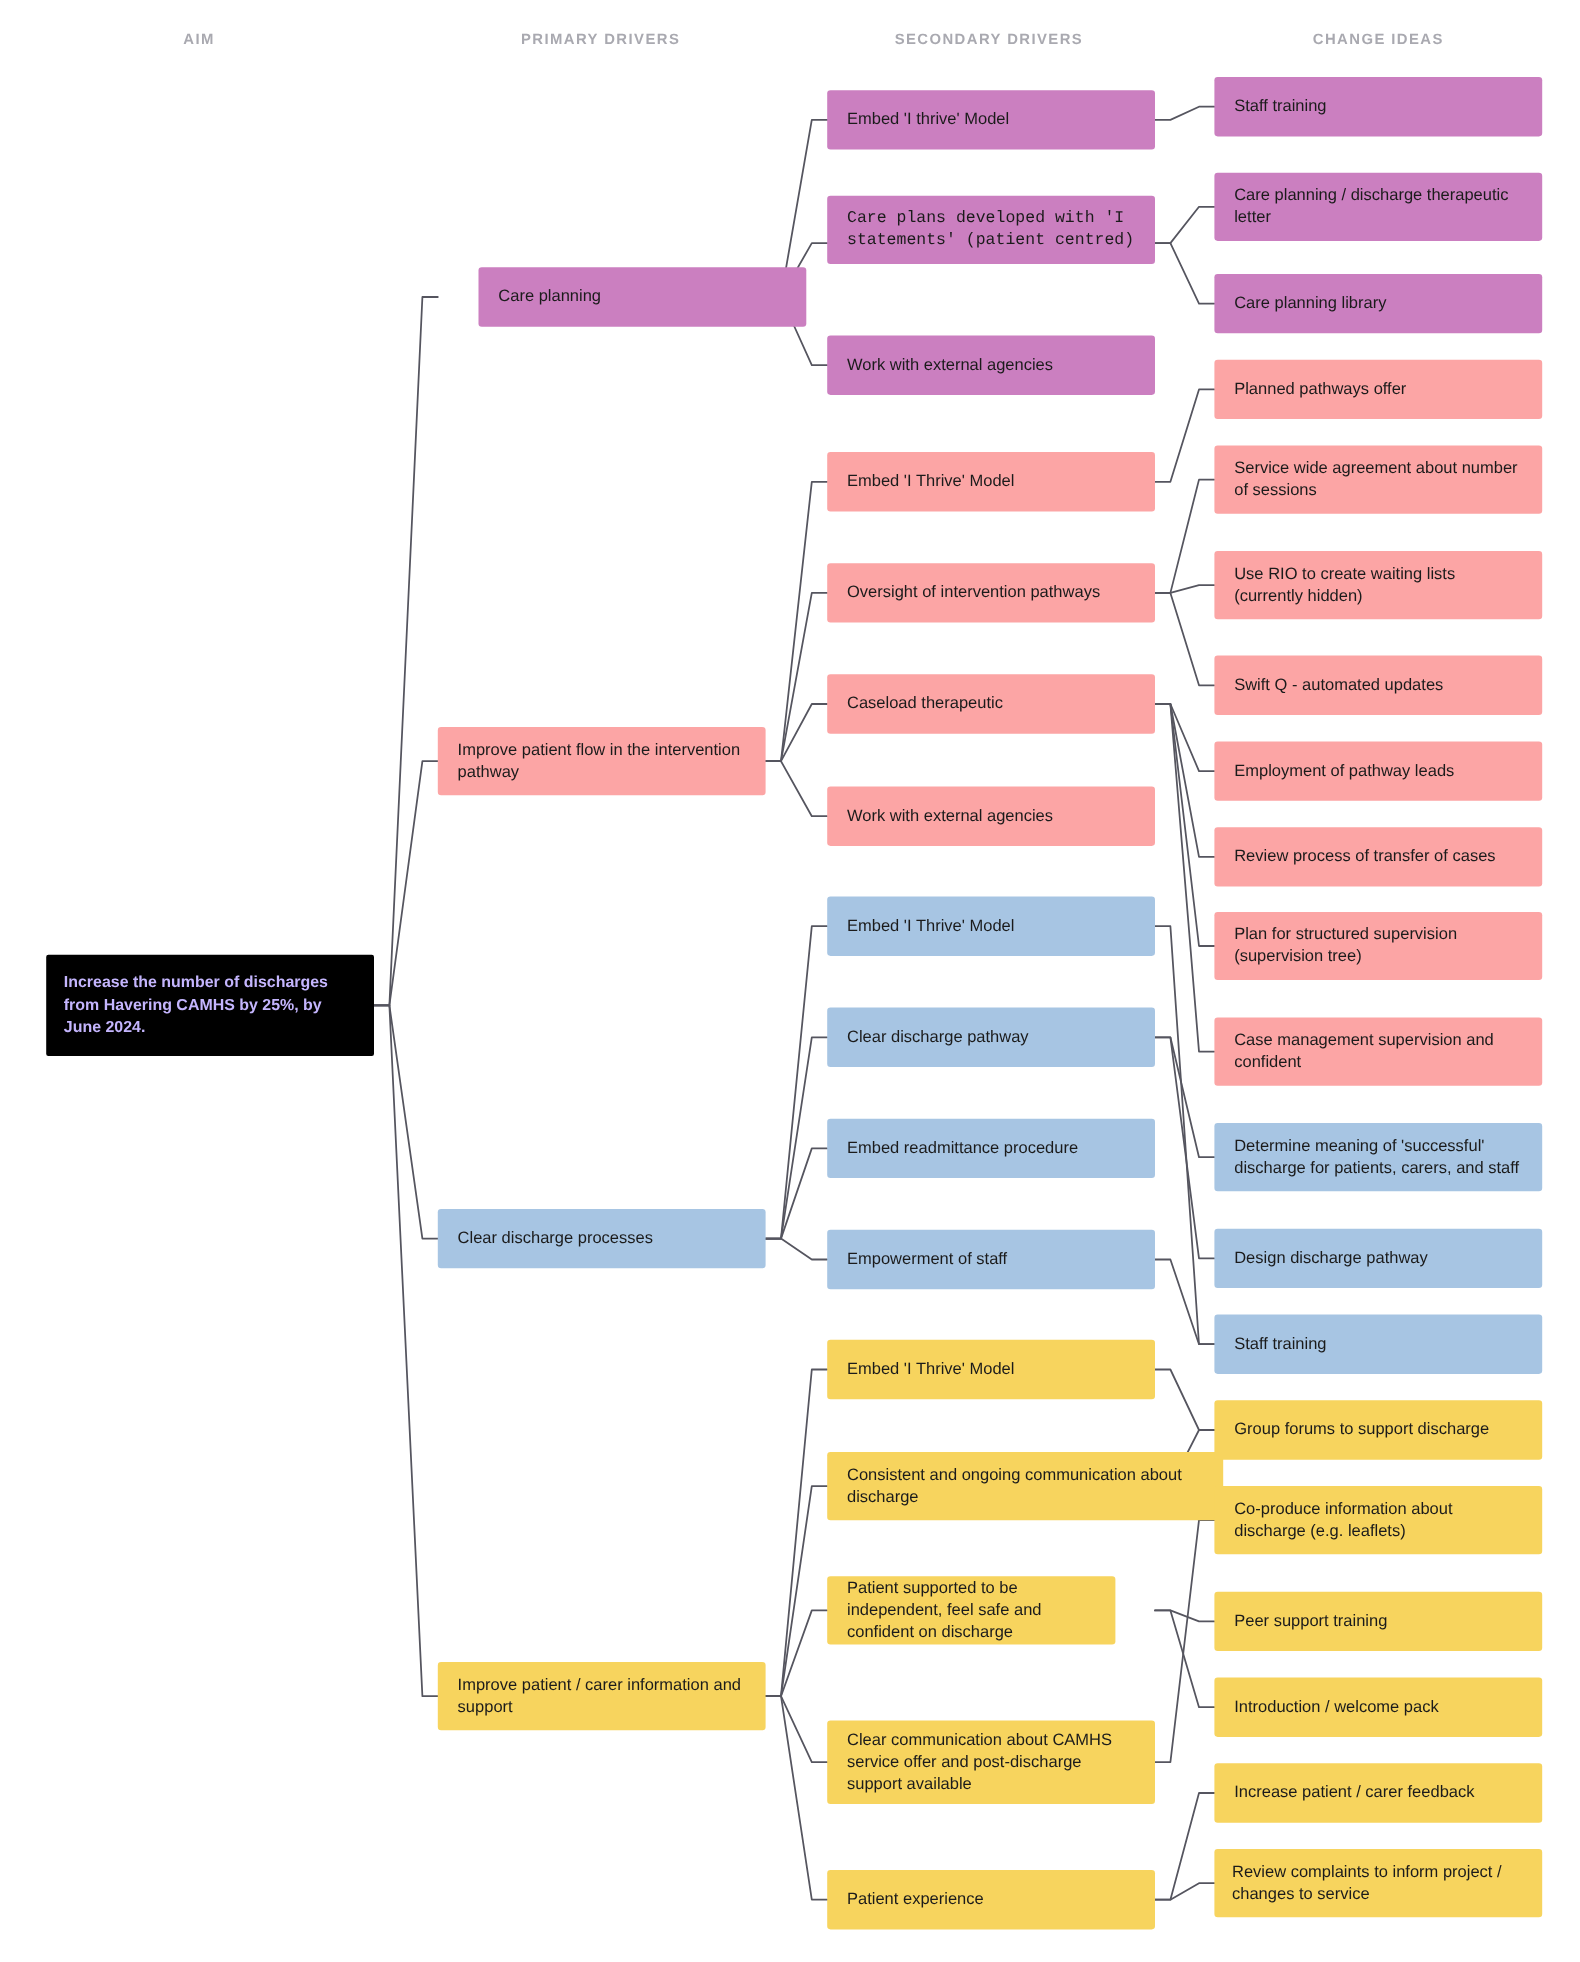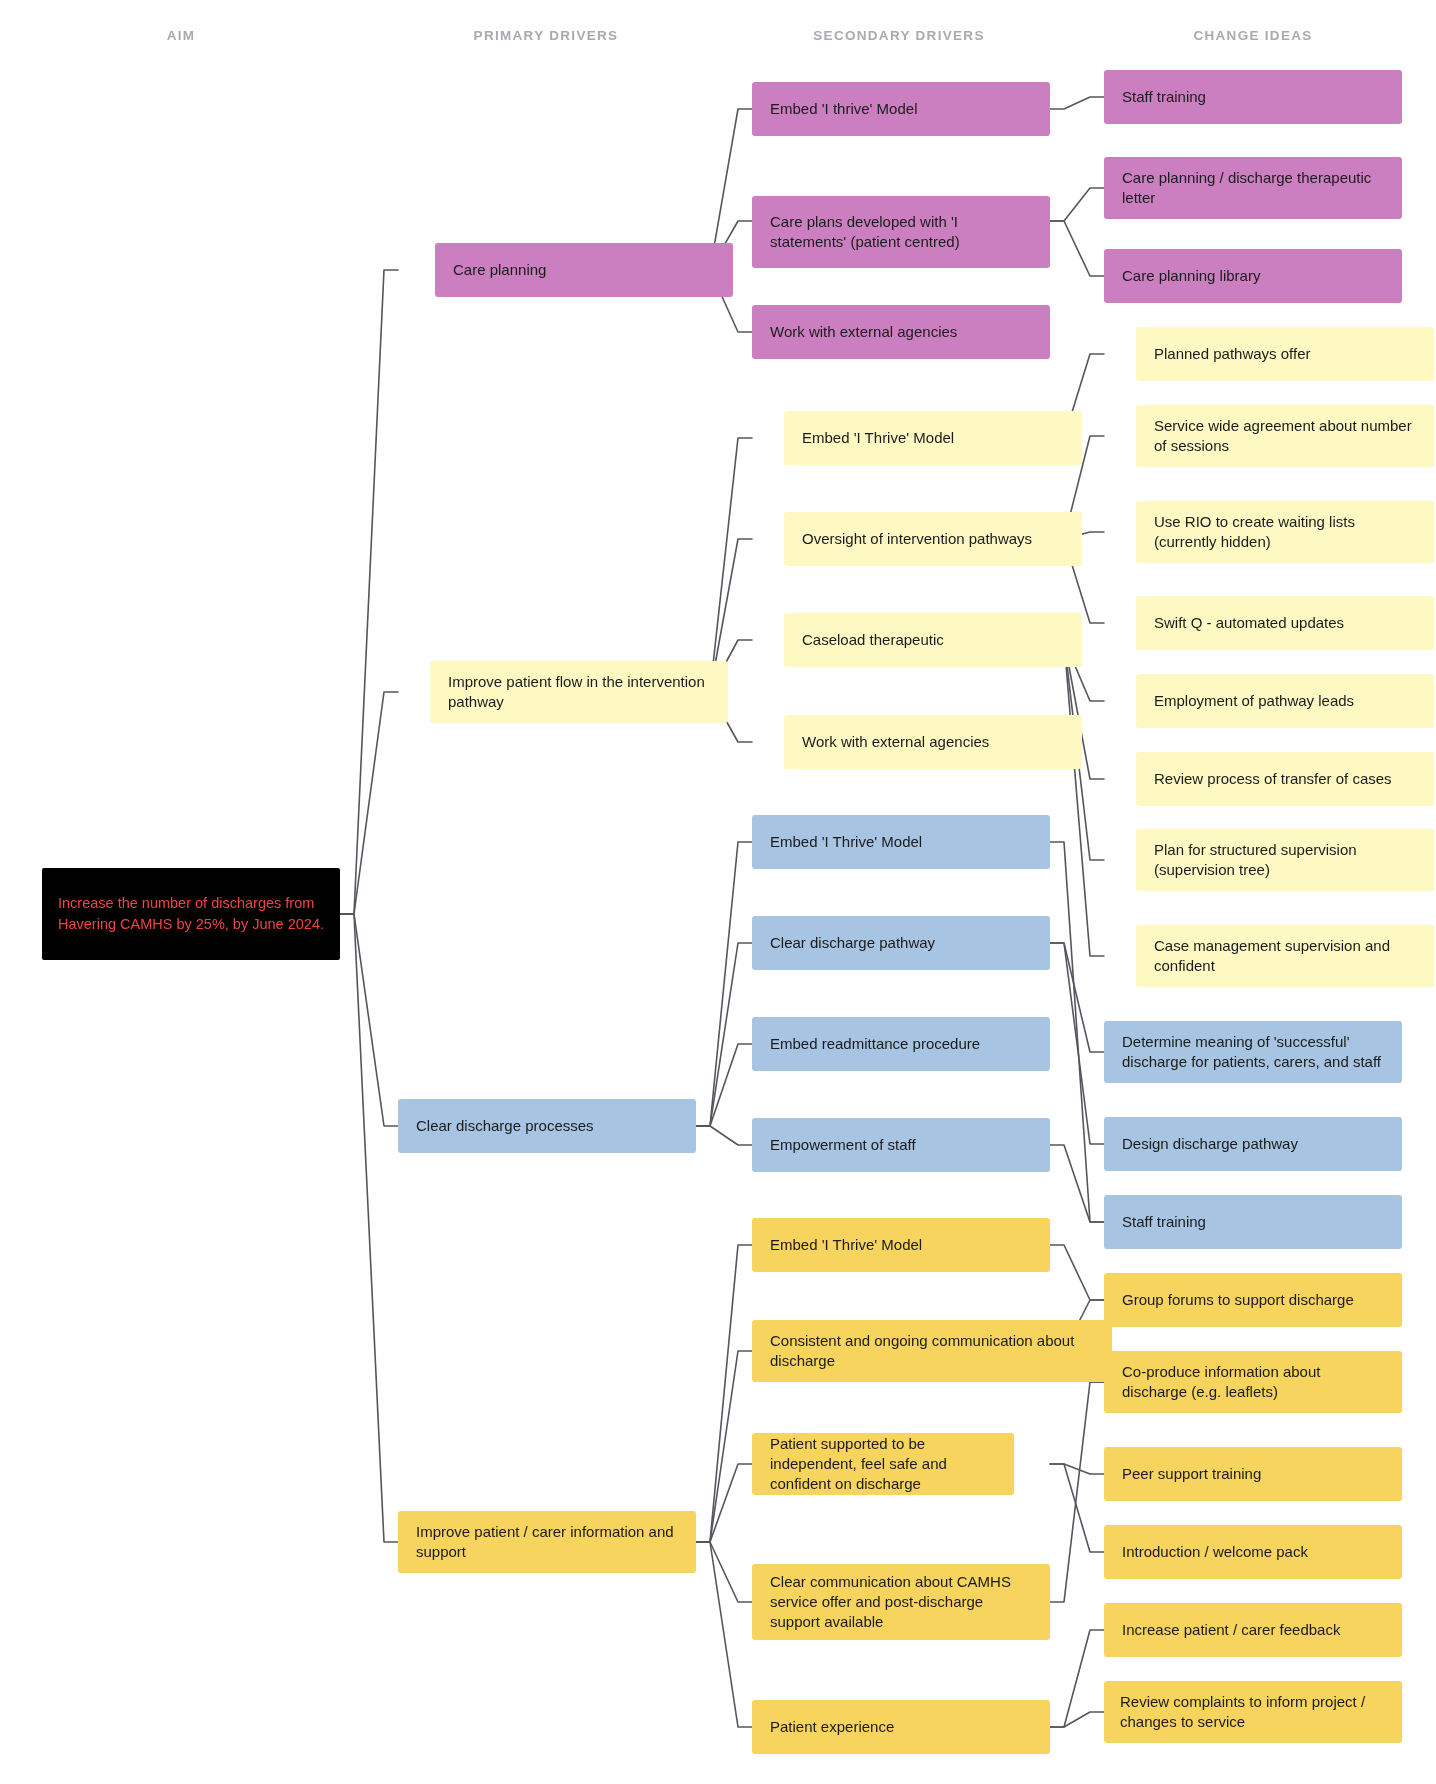--- a/index.html
+++ b/index.html
@@ -47,29 +47,29 @@
     font-size: 15px;
     line-height: 1.35;
     color: #1b1b1b;
     overflow: hidden;
   }
   .node span {
     display: block;
   }
   .node.aim {
     background: #000000;
-    color: #ef4444;
-    font-weight: 400;
+    color: #c4b5fd;
+    font-weight: 700;
     font-size: 14.5px;
     line-height: 1.42;
     border-radius: 2px;
     padding: 0 16px;
   }
   .node.pink   { background: #cb7fc0; }
-  .node.green  { background: #fef9c3; margin-left: 32px; }
+  .node.green  { background: #fca5a5; }
   .node.blue   { background: #a7c5e3; }
   .node.yellow { background: #f7d45e; }
 </style>
 </head>
 <body>
 
 <div id="canvas">
 
   <svg id="links" viewBox="0 0 1436 1784">
       <path d="M 340 914 L 354 914 L 384 270 L 398 270" fill="none" stroke="#55555f" stroke-width="1.6" stroke-linejoin="round" stroke-linecap="round"></path>
@@ -135,21 +135,21 @@
       </div>
       <div class="node blue" style="left: 398px; top: 1099px; width: 298px; height: 54px;">
         <span>Clear discharge processes</span>
       </div>
       <div class="node yellow" style="left: 398px; top: 1511px; width: 298px; height: 62px;">
         <span>Improve patient / carer information and support</span>
       </div>
       <div class="node pink" style="left: 752px; top: 82px; width: 298px; height: 54px;">
         <span>Embed 'I thrive' Model</span>
       </div>
-      <div class="node pink" style="left: 752px; top: 196px; width: 298px; height: 72px;">
+      <div class="node pink" style="left: 752px; top: 178px; width: 298px; height: 62px; font-family: Liberation Mono, monospace;">
         <span>Care plans developed with 'I statements' (patient centred)</span>
       </div>
       <div class="node pink" style="left: 752px; top: 305px; width: 298px; height: 54px;">
         <span>Work with external agencies</span>
       </div>
       <div class="node green" style="left: 752px; top: 411px; width: 298px; height: 54px;">
         <span>Embed 'I Thrive' Model</span>
       </div>
       <div class="node green" style="left: 752px; top: 512px; width: 298px; height: 54px;">
         <span>Oversight of intervention pathways</span>

